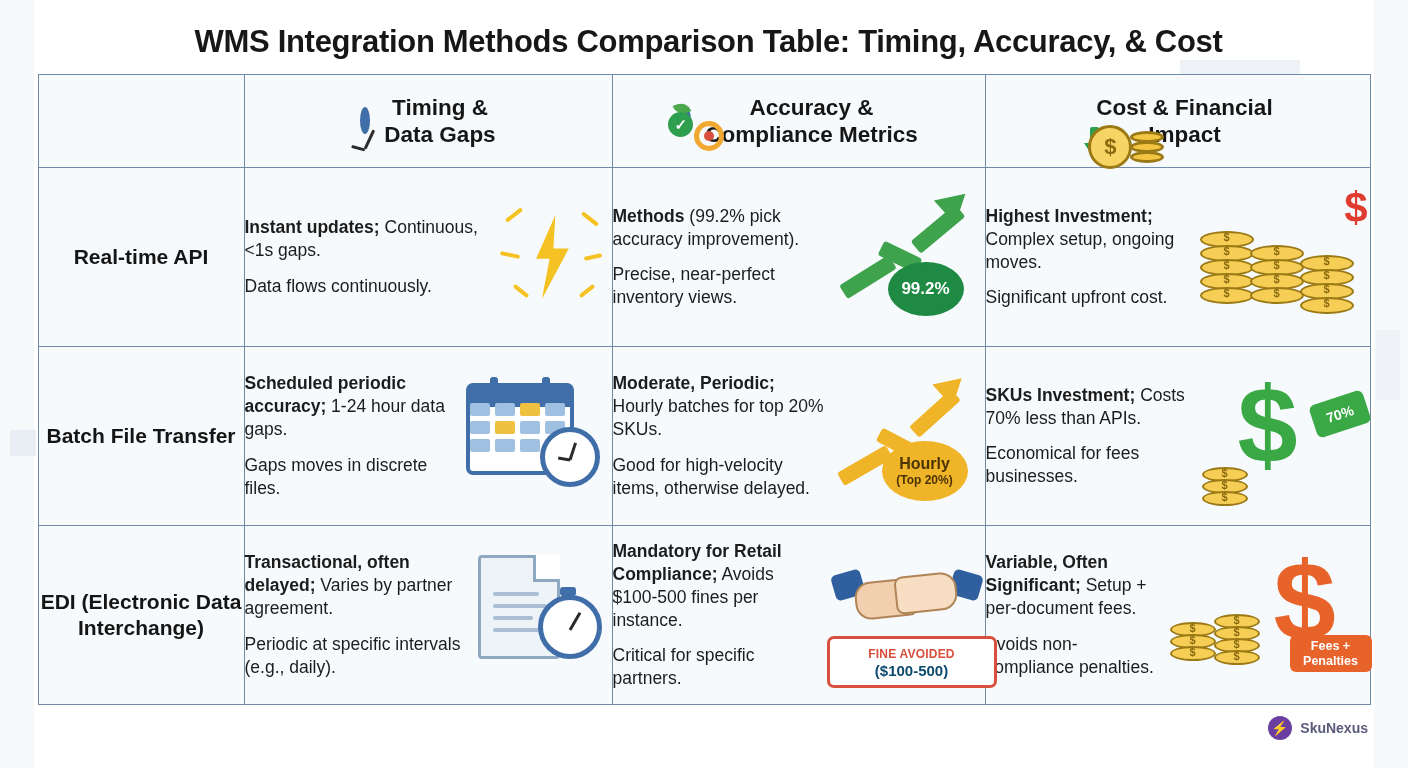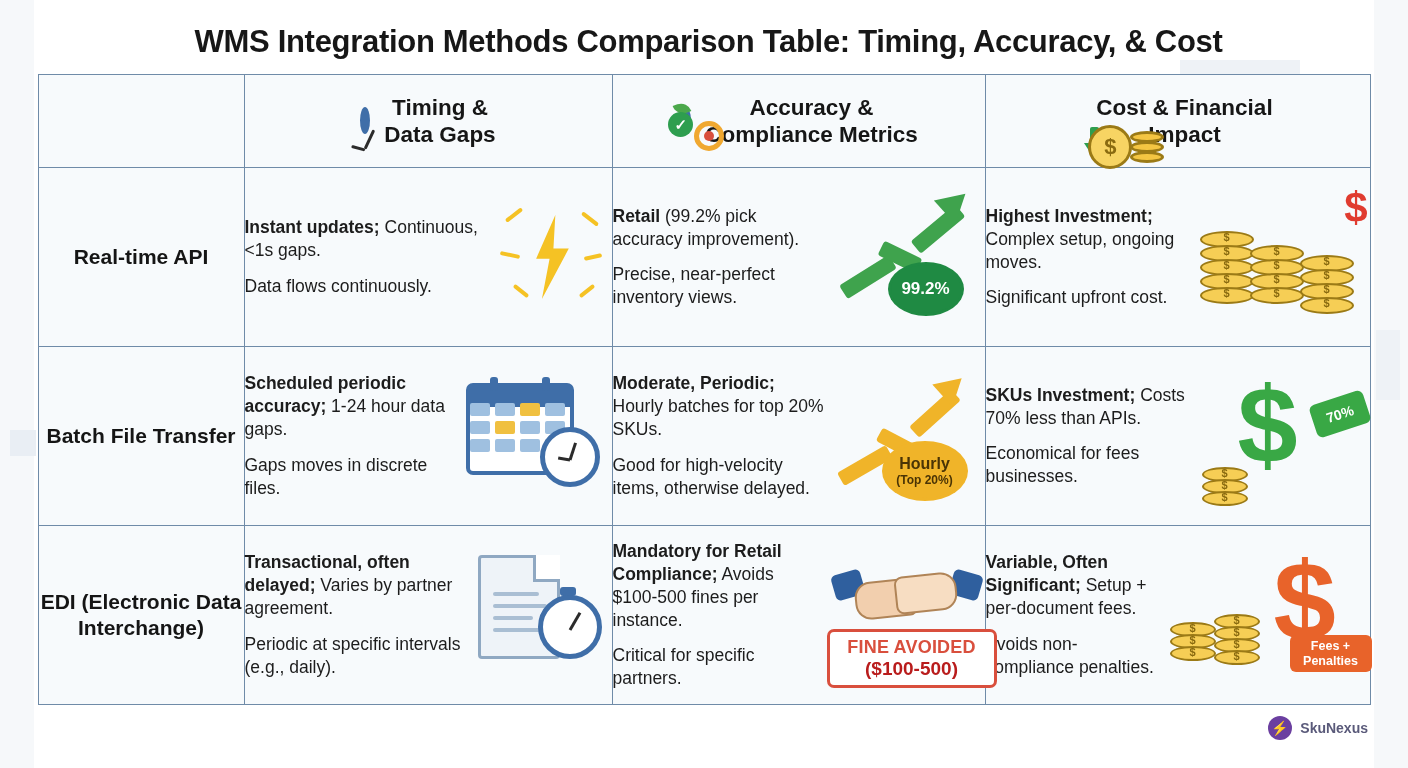--- a/index.html
+++ b/index.html
@@ -229,22 +229,22 @@
   .shake-art { width: 156px; height: 130px; position: relative; }
   .cuffL { position: absolute; left: 4px; top: 22px; width: 30px; height: 26px; background: #2f5f9e; border-radius: 5px; transform: rotate(-16deg); }
   .cuffR { position: absolute; right: 4px; top: 22px; width: 30px; height: 26px; background: #2f5f9e; border-radius: 5px; transform: rotate(16deg); }
   .handL { position: absolute; left: 26px; top: 30px; width: 58px; height: 34px; background: #f2cfae; border: 2.5px solid #b08457; border-radius: 16px 8px 8px 16px; transform: rotate(-6deg); }
   .handR { position: absolute; left: 66px; top: 24px; width: 58px; height: 34px; background: #f7ddc2; border: 2.5px solid #b08457; border-radius: 8px 16px 16px 8px; transform: rotate(-6deg); }
   .fine-box {
     position: absolute; left: -2px; bottom: -8px; width: 160px;
     border: 3px solid #d94f3d; border-radius: 7px; background: #fff;
     text-align: center; padding: 5px 2px;
   }
-  .fine-box .f1 { color: #d94f3d; font-size: 18px; font-weight: bold; letter-spacing: 0.2px; }
-  .fine-box .f2 { color: #b91c1c; font-size: 19px; font-weight: bold; }
+  .fine-box .f1 { color: #d94f3d; font-size: 12px; font-weight: bold; letter-spacing: 0.2px; }
+  .fine-box .f2 { color: #0c4a6e; font-size: 15px; font-weight: bold; }
 
   
   .orange-art { width: 200px; height: 126px; position: relative; }
   .od { position: absolute; left: 104px; top: -6px; font-size: 112px; line-height: 1; font-weight: bold; color: #e8632a; }
   .feetag { position: absolute; right: -2px; bottom: 6px; width: 78px; background: #e8632a; color: #fff; border-radius: 6px; padding: 4px 2px; text-align: center; font-size: 12.5px; font-weight: bold; line-height: 1.15; }
   .coinpile { position: absolute; left: 0px; bottom: 4px; width: 110px; height: 70px; }
 
   
   .logo {
     position: absolute;
@@ -350,21 +350,21 @@
                   <span class="spark sp6"></span>
                 <span class="bolt"></span>
               </div>
             </div>
           </div>
         </td>
 
         <td class="cell">
           <div class="cell-flex">
             <div class="cell-text">
-              <p><b>Retail</b><span> (99.2% pick accuracy improvement).</span></p>
+              <p><b>Methods</b><span> (99.2% pick accuracy improvement).</span></p>
               <p>Precise, near-perfect inventory views.</p>
             </div>
             <div class="cell-art">
               <div class="uparrow-art">
                 <span class="zig zigA"></span>
                 <span class="zig zigB"></span>
                 <span class="zig zigC"></span>
                 <span class="arrowhead-g"></span>
                 <span class="badge-green">99.2%</span>
               </div>

